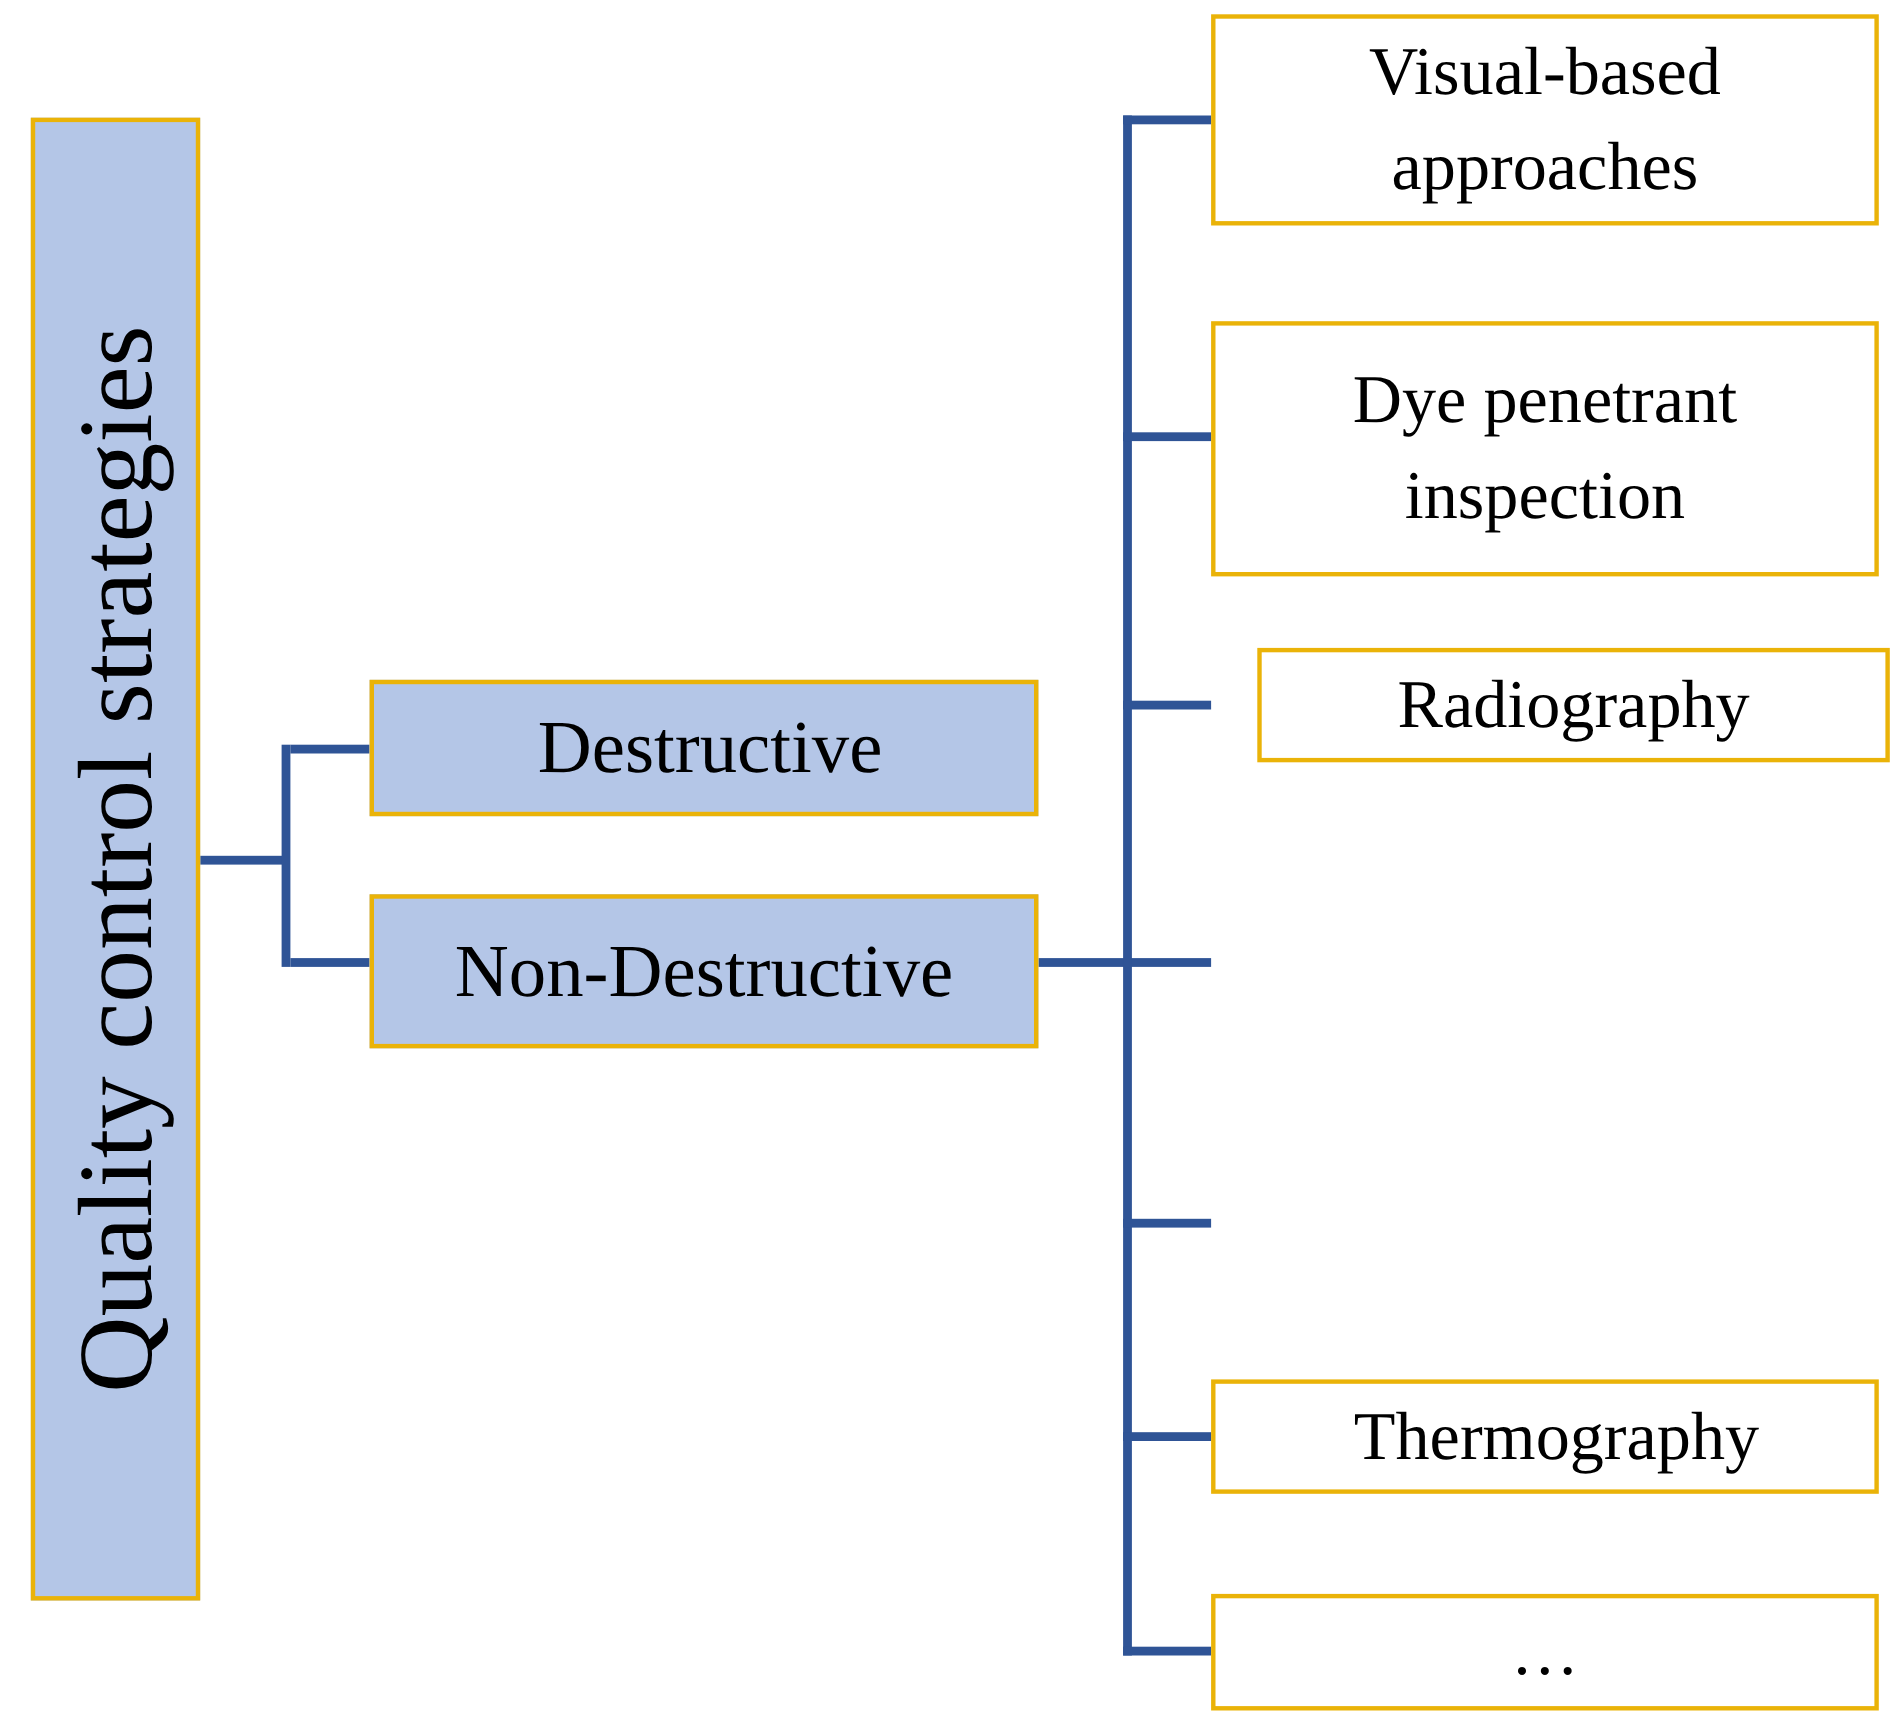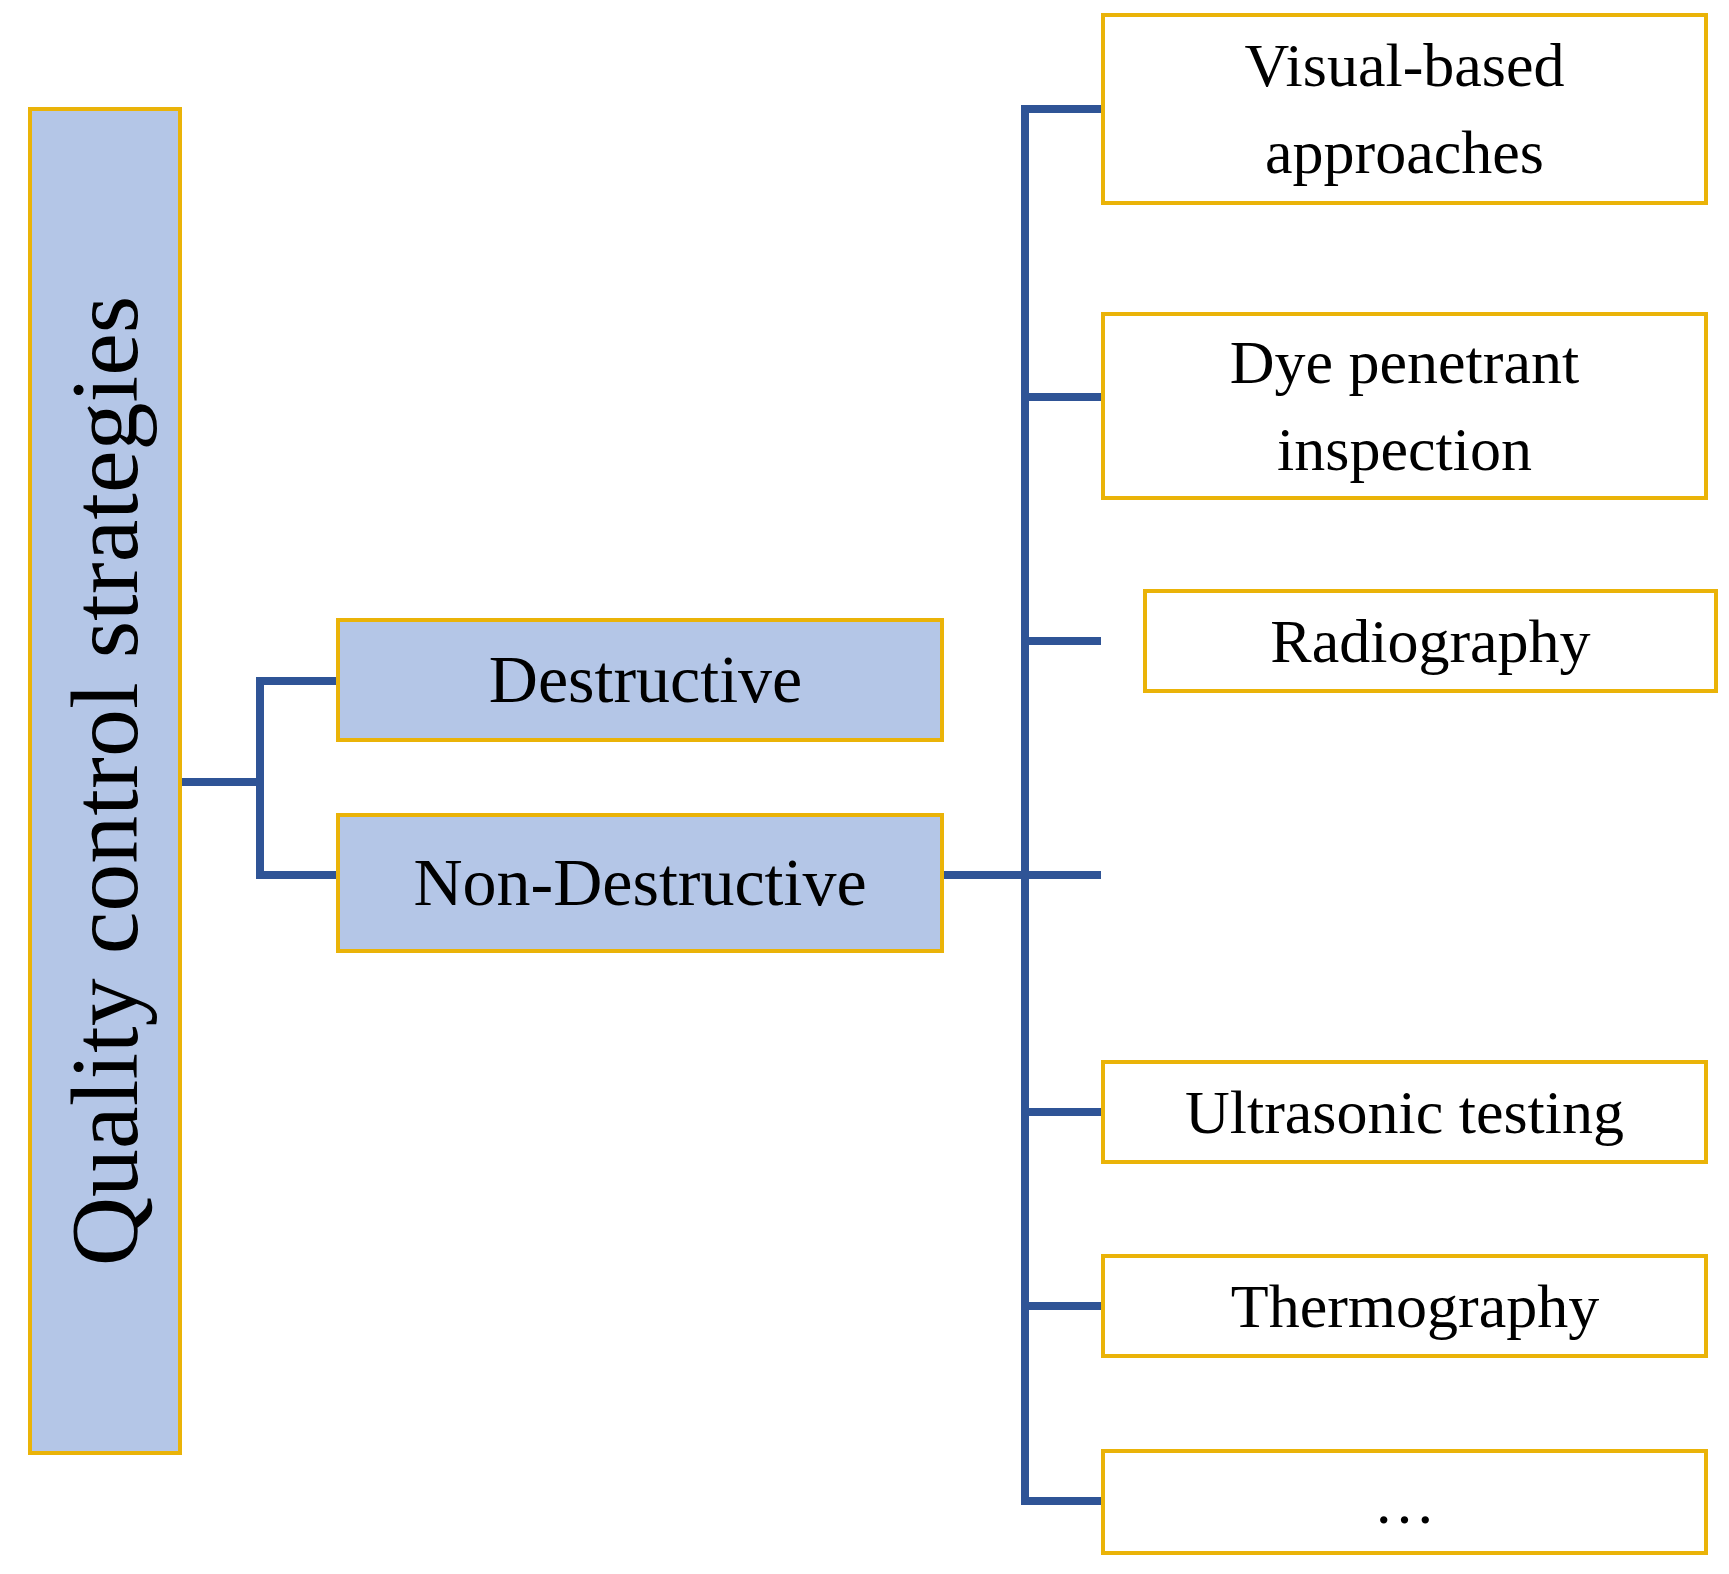--- a/index.html
+++ b/index.html
@@ -65,28 +65,25 @@
   <div class="node filled branch-label" style="left:336px; top:618px; width:608px; height:124px;padding-left:11px;">
     <span>Destructive</span>
   </div>
   <div class="node filled branch-label" style="left:336px; top:813px; width:608px; height:140px;text-align:center;">
     <span>Non-Destructive</span>
   </div>
 
   <div class="node leaf leaf-label" style="left:1101px; top:13px; width:607px; height:192px;">
     <span>Visual-based approaches</span>
   </div>
-  <div class="node leaf leaf-label" style="left:1101px; top:312px; width:607px; height:188px;">
+  <div class="node leaf leaf-label" style="left:1101px; top:292px; width:607px; height:232px;">
     <span>Dye penetrant inspection</span>
   </div>
   <div class="node leaf leaf-label" style="left:1143px; top:589px; width:575px; height:104px;">
     <span>Radiography</span>
-  </div>
-  <div class="node leaf leaf-label" style="left:1101px; top:1060px; width:607px; height:104px;">
-    <span>Ultrasonic testing</span>
   </div>
   <div class="node leaf leaf-label" style="left:1101px; top:1254px; width:607px; height:104px;padding-left:31px;">
     <span>Thermography</span>
   </div>
   <div class="node leaf leaf-label" style="left:1101px; top:1449px; width:607px; height:106px;">
     <span>…</span>
   </div>
 
 </div>
 

